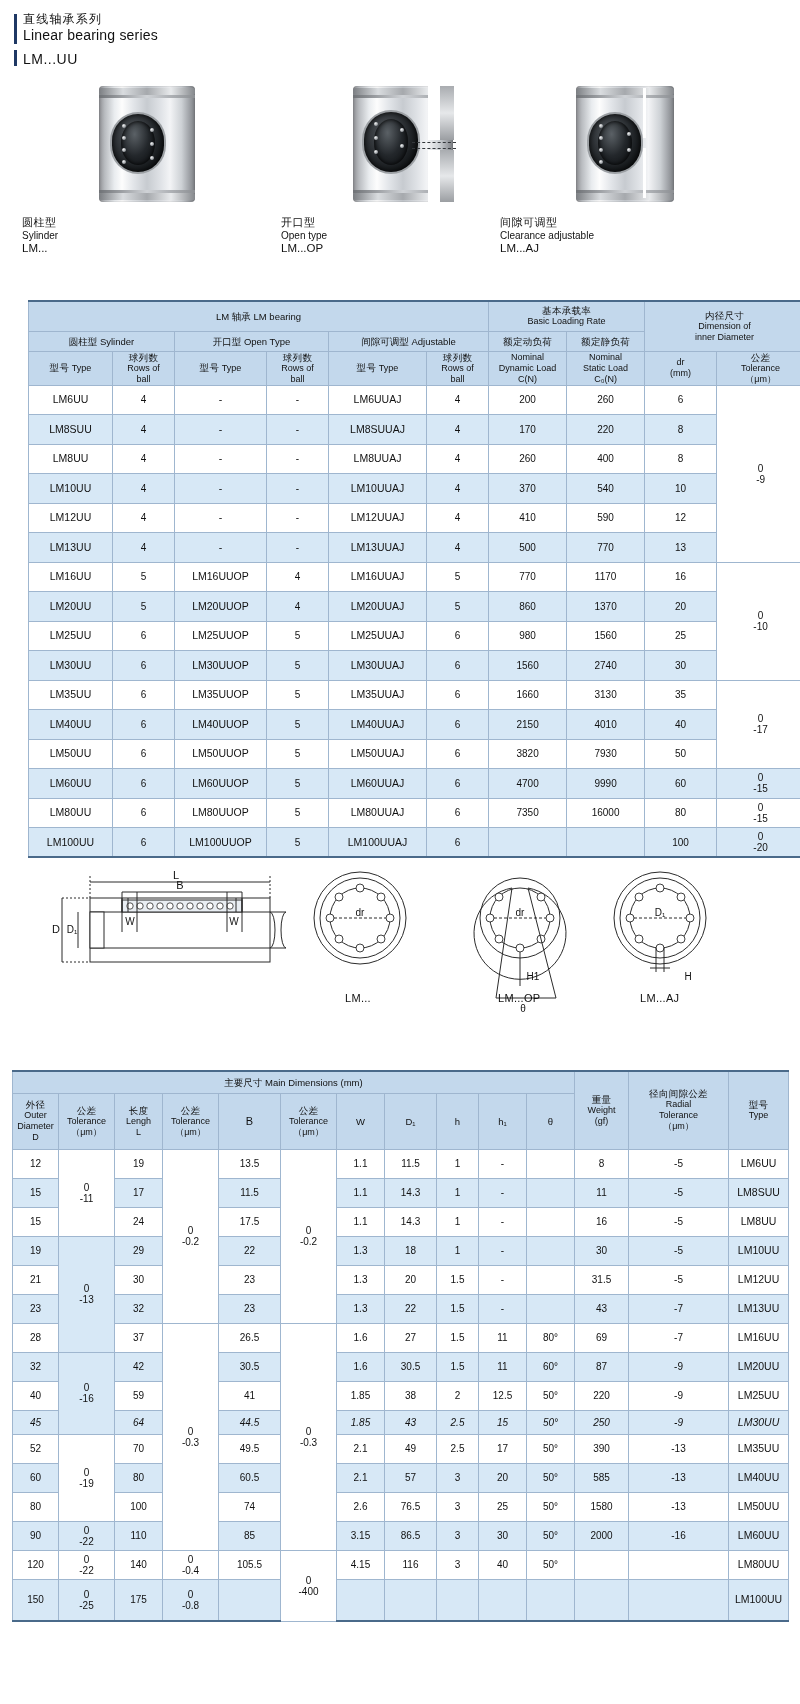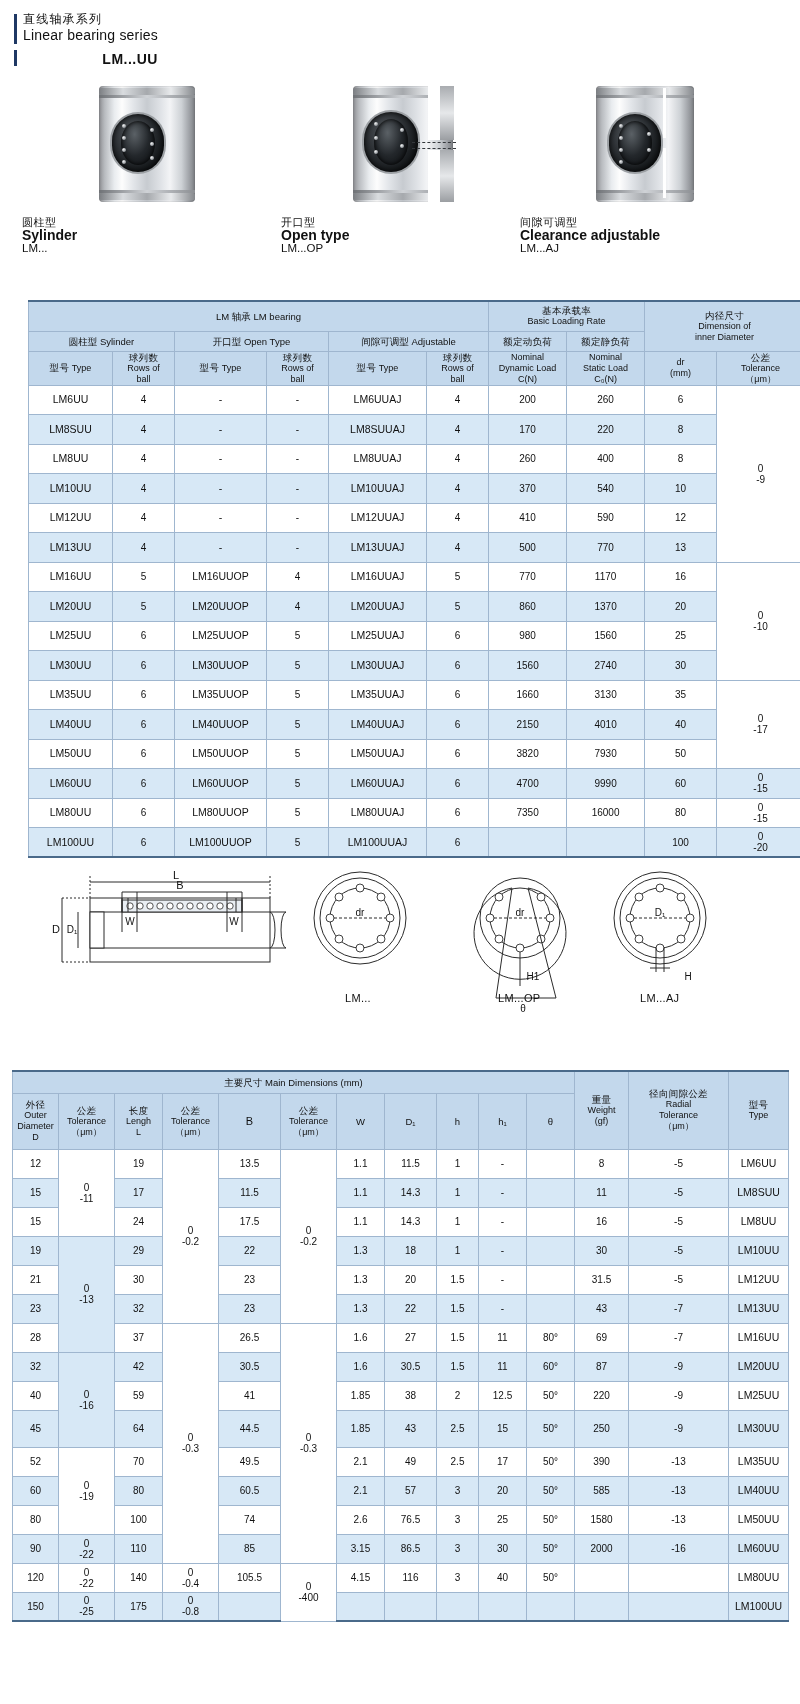--- a/index.html
+++ b/index.html
@@ -25,28 +25,28 @@
   .title-bar1 {
     position: absolute; left: 0; top: 2px;
     width: 3px; height: 30px; background: #1f3864;
   }
   .title-bar2 {
     position: absolute; left: 0; top: 38px;
     width: 3px; height: 16px; background: #1f3864;
   }
   .t-cn { font-size: 12px; color: #111; letter-spacing: 1.2px; line-height: 15px; }
   .t-en { font-size: 14px; color: #111; line-height: 17px; letter-spacing: .2px;}
-  .t-code { font-size: 14px; color: #111; font-weight: bold; margin-top: 7px; letter-spacing: .5px; text-align: right;}
+  .t-code { font-size: 14px; color: #111; font-weight: normal; margin-top: 7px; letter-spacing: .5px;}
 
   
   .photos { position: absolute; left: 0; top: 78px; width: 800px; height: 200px; }
   .photo-cell { position: absolute; width: 250px; text-align: left; }
   .photo-cell.c1 { left: 22px; }
   .photo-cell.c2 { left: 281px; }
-  .photo-cell.c3 { left: 520px; }
+  .photo-cell.c3 { left: 500px; }
 
   .brg { position: relative; margin: 0 auto; }
 
   
   .brg-body {
     position: relative;
     border-radius: 4px;
     background:
       linear-gradient(to right,
         #8e8f93 0%, #b9bcc0 6%, #e9ecef 16%, #fdfdfd 24%,
@@ -86,21 +86,21 @@
     background: radial-gradient(circle at 35% 30%, #f2f3f4, #9fa3a7 60%, #5c6064);
   }
   .slot {
     position:absolute; background:#ffffff;
   }
   .slot-shade { position:absolute; background: linear-gradient(to bottom,#a9acb0,#e6e8ea,#9b9ea2); }
   .dashline { position:absolute; border-top: 1px dashed #33373b; }
 
   .cap { margin-top: 8px; line-height: 13px; }
   .cap-cn { font-size: 11px; color:#111; letter-spacing:.5px;}
-  .cap-en { font-size: 14px; color:#111;font-weight:bold; }
+  .cap-en { font-size: 10px; color:#111; }
   .cap-code { font-size: 11.5px; color:#111; }
 
   
   .tbl {
     position: absolute;
     border-collapse: collapse;
     table-layout: fixed;
     font-size: 10px;
     color: #111;
   }
@@ -861,21 +861,21 @@
           <td>41</td>
           <td>1.85</td>
           <td>38</td>
           <td>2</td>
           <td>12.5</td>
           <td>50°</td>
           <td>220</td>
           <td>-9</td>
           <td class="nm">LM25UU</td>
         </tr>
-        <tr class="rowB" style="height: 37px;">
+        <tr class="rowB" style="height: 24px; font-style: italic;">
           <td>45</td>
           <td>64</td>
           <td>44.5</td>
           <td>1.85</td>
           <td>43</td>
           <td>2.5</td>
           <td>15</td>
           <td>50°</td>
           <td>250</td>
           <td>-9</td>
@@ -959,21 +959,21 @@
           </td>
           <td>4.15</td>
           <td>116</td>
           <td>3</td>
           <td>40</td>
           <td>50°</td>
           <td></td>
           <td></td>
           <td class="nm">LM80UU</td>
         </tr>
-        <tr class="rowB" style="height: 29px;">
+        <tr class="rowB" style="height: 42px;">
           <td class="botline">150</td>
           <td rowspan="1" class="tol botline">
             <span class="a">0</span>
             <span class="b">-25</span>
           </td>
           <td class="botline">175</td>
           <td rowspan="1" class="tol botline">
             <span class="a">0</span>
             <span class="b">-0.8</span>
           </td>

